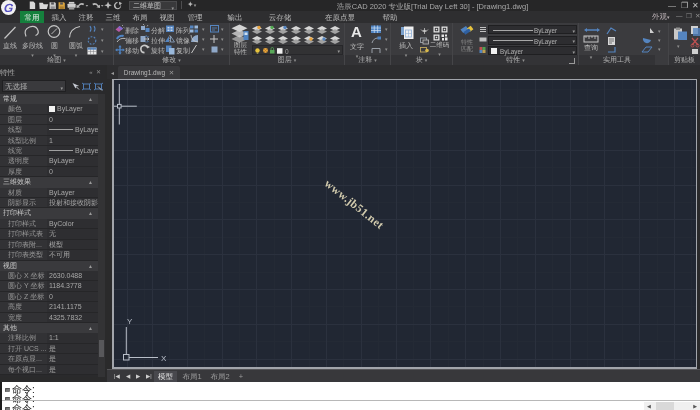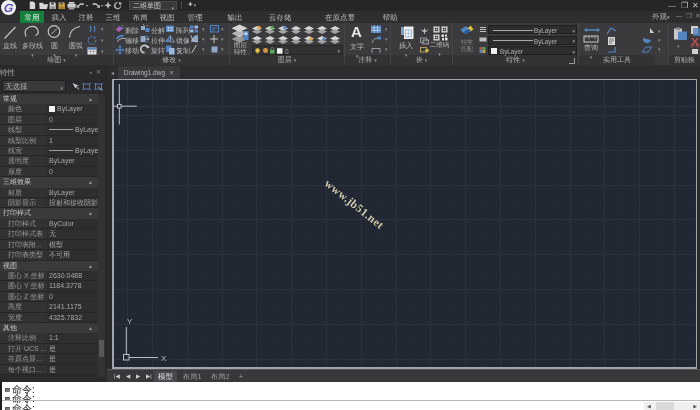--- a/index.html
+++ b/index.html
@@ -75,20 +75,21 @@
 #cmd-scroll { position:absolute; right:0px; top:20.5px; width:56px; height:8px; background:#f0f0f0; }
 </style>
 </head>
 <body>
 <div id="stage">
 
   <div class="abs" id="titlebar"></div>
   <div class="abs" id="logo">
       <span>G</span>
     </div>
+  <div class="abs" id="title-text">浩辰CAD 2020 专业版[Trial Day Left 30] - [Drawing1.dwg]</div>
   <div class="abs" id="qaticons">
     <svg class="qat" style="left:19px;" width="170" height="10" viewBox="0 0 170 10">
 
       <path d="M2.5 0.5 h4 l2 2 v6.5 h-6 z" fill="#d8d8d8"></path>
 
       <path d="M13 2 h4 l1 1.5 h5 l-1.5 5.5 h-8 z" fill="#d8d8d8"></path>
 
       <path d="M24.5 1.5 h6 l1 1 v6.5 h-7 z" fill="#c9c9c9"></path>
         <rect x="26.3" y="1.5" width="3" height="2.5" fill="#55555a"></rect>
         <rect x="25.8" y="6" width="4.5" height="3" fill="#8f8f94"></rect>

